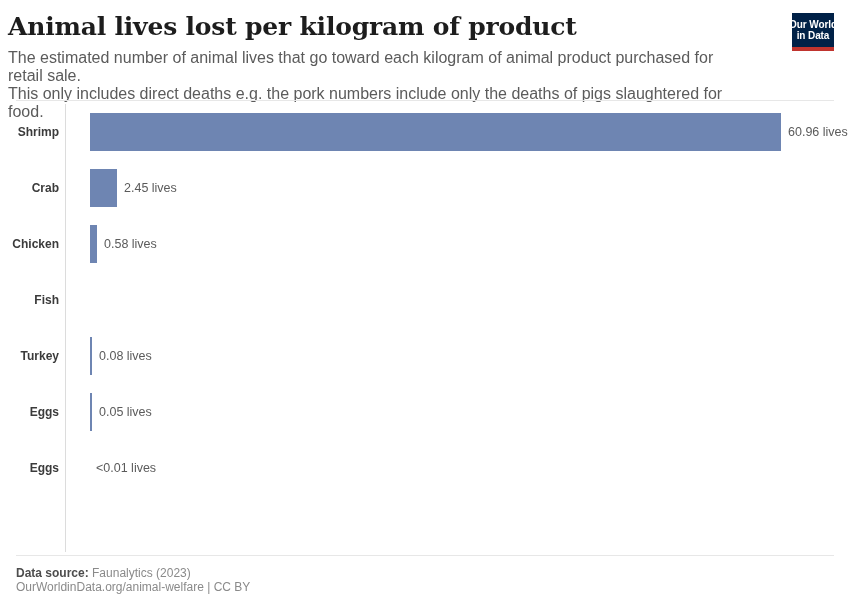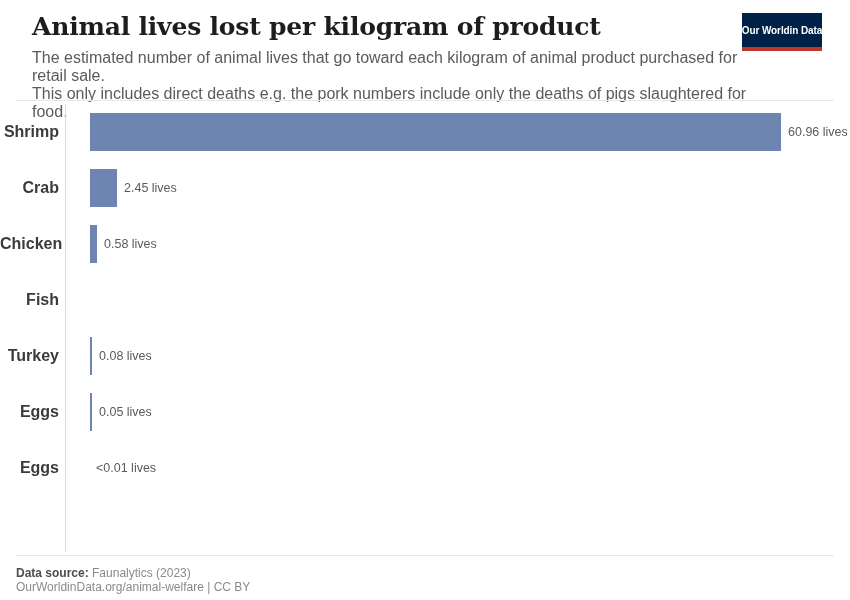--- a/index.html
+++ b/index.html
@@ -20,21 +20,21 @@
     width: 850px;
     height: 600px;
     box-sizing: border-box;
   }
 
   
   .header {
     position: absolute;
     left: 0; top: 0;
     width: 850px;
-    padding: 12px 16px 0 32px;
+    padding: 12px 16px 0 8px;
     box-sizing: border-box;
   }
   .title {
     font-family: "DejaVu Serif", "Liberation Serif", serif;
     font-size: 25px;
     font-weight: 700;
     line-height: 30px;
     color: #1d1d1d;
     letter-spacing: -0.2px;
     margin: 0;
@@ -47,29 +47,29 @@
     font-size: 16px;
     line-height: 18px;
     color: #5b5b5b;
     max-width: 740px;
   }
   .subtitle-line { display: block; }
 
   
   .logo {
     position: absolute;
-    right: 28px;
+    right: 16px;
     top: 13px;
-    width: 80px;
+    width: 42px;
     height: 38px;
     background: #002147;
     border-bottom: 4px solid #c0342e;
     box-sizing: border-box;
     display: flex;
-    flex-direction: row;
+    flex-direction: column;
     align-items: center;
     justify-content: center;
     line-height: 11px;
   }
   .logo-line {
     display: block;
     color: #ffffff;
     font-family: "Liberation Sans", sans-serif;
     font-size: 10px;
     font-weight: 700;
@@ -117,21 +117,21 @@
     height: 56px;
     display: flex;
     align-items: center;
   }
   .cat-label {
     position: absolute;
     left: 0;
     width: 59px;
     text-align: right;
     font-family: "Liberation Sans", sans-serif;
-    font-size: 16px;
+    font-size: 12px;
     font-weight: 700;
     color: #3b3b3b;
     white-space: nowrap;
   }
   .bar-area {
     position: absolute;
     left: 66px;
     top: 0;
     height: 56px;
     display: flex;

